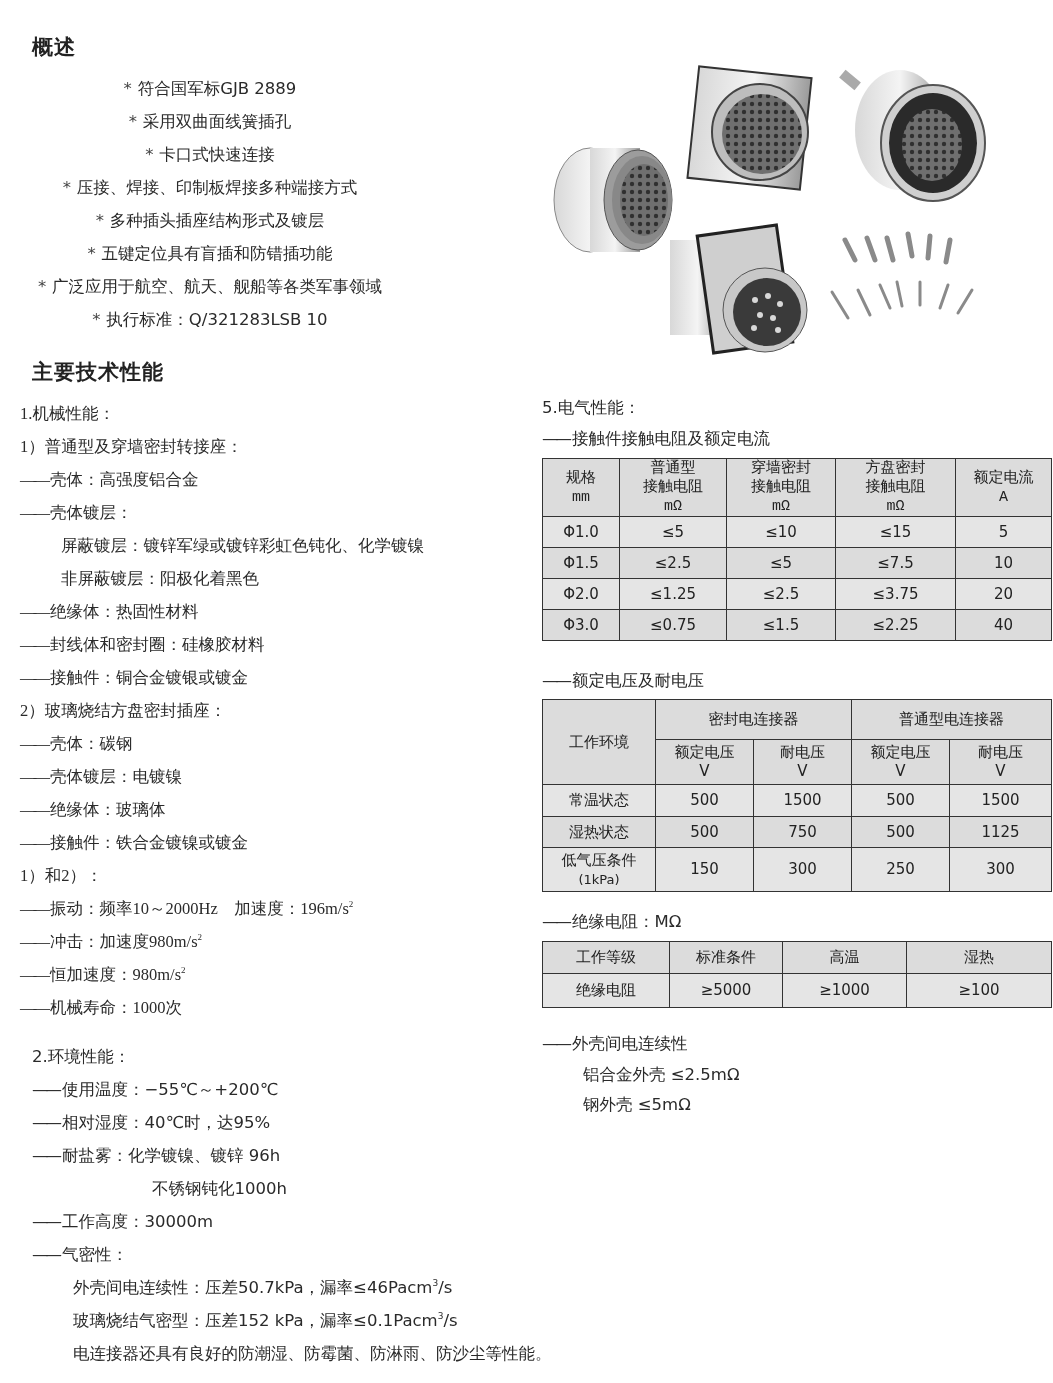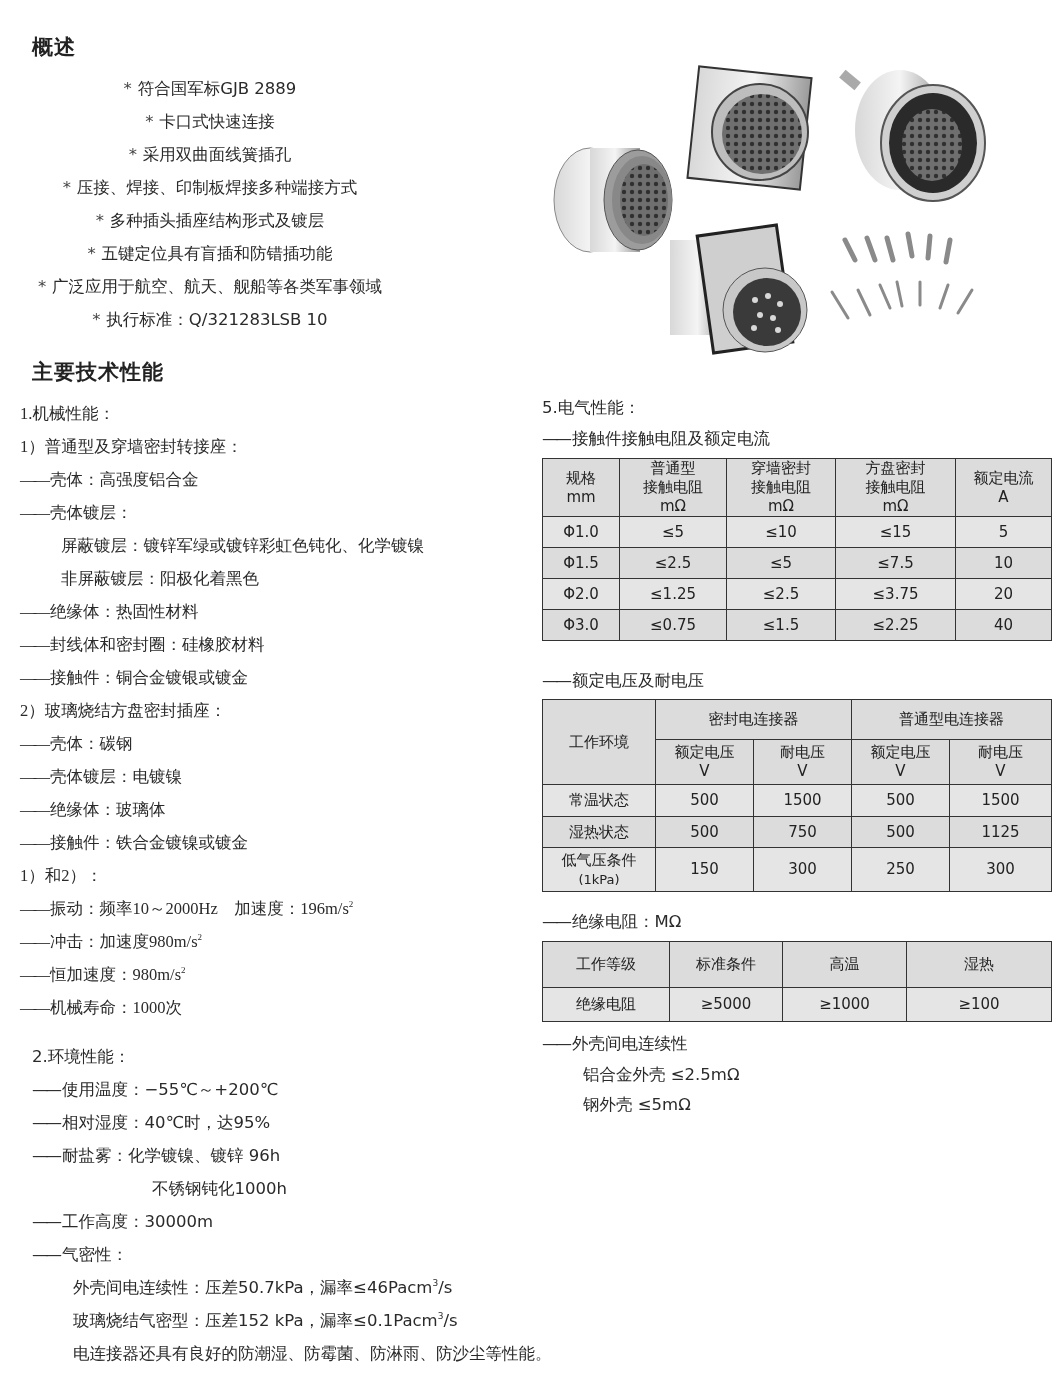--- a/index.html
+++ b/index.html
@@ -24,22 +24,22 @@
 
   .photo { position: absolute; left: 540px; top: 60px; width: 513px; height: 300px; }
 </style>
 </head>
 <body>
 
 <div class="abs h1" style="left:32px;top:33px;">概述</div>
 
 <div class="abs bullet-list" style="left:32px;top:72px;text-align:center;">
   <div class="line"><span class="star">*</span><span>符合国军标GJB 2889</span></div>
+  <div class="line"><span class="star">*</span><span>采用双曲面线簧插孔</span></div>
   <div class="line"><span class="star">*</span><span>卡口式快速连接</span></div>
-  <div class="line"><span class="star">*</span><span>采用双曲面线簧插孔</span></div>
   <div class="line"><span class="star">*</span><span>压接、焊接、印制板焊接多种端接方式</span></div>
   <div class="line"><span class="star">*</span><span>多种插头插座结构形式及镀层</span></div>
   <div class="line"><span class="star">*</span><span>五键定位具有盲插和防错插功能</span></div>
   <div class="line"><span class="star">*</span><span>广泛应用于航空、航天、舰船等各类军事领域</span></div>
   <div class="line"><span class="star">*</span><span>执行标准：Q/321283LSB 10</span></div>
 </div>
 
 <div class="photo" title="connector products photo: circular plugs, square flange receptacles and contact pins">
   <svg width="513" height="300" viewBox="0 0 513 300">
     <defs>
@@ -144,21 +144,21 @@
   <div class="line indent1"><span>外壳间电连续性：压差50.7kPa，漏率≤46Pacm</span><sup>3</sup><span>/s</span></div>
   <div class="line indent1"><span>玻璃烧结气密型：压差152 kPa，漏率≤0.1Pacm</span><sup>3</sup><span>/s</span></div>
   <div class="line indent1">电连接器还具有良好的防潮湿、防霉菌、防淋雨、防沙尘等性能。</div>
 </div>
 
 <div class="abs line" style="left:542px;top:391px;">5.电气性能：</div>
 <div class="abs line" style="left:542px;top:422px;"><span class="dash">——</span><span>接触件接触电阻及额定电流</span></div>
 
 <table class="spec" style="left:542px;top:458px;width:510px;">
   <tbody>
-      <tr style="height:58px;">
+      <tr style="height:58px;font-family:Liberation Mono, monospace;">
     <td class="g" style="width:76px;">
           <div>规格</div>
           <div>mm</div>
         </td>
     <td class="g" style="width:106px;">
           <div>普通型</div>
           <div>接触电阻</div>
           <div>mΩ</div>
         </td>
     <td class="g" style="width:108px;">
@@ -258,21 +258,21 @@
     <td class="w">250</td>
     <td class="w">300</td>
   </tr>
 </tbody>
   </table>
 
 <div class="abs line" style="left:542px;top:905px;"><span class="dash">——</span><span>绝缘电阻：MΩ</span></div>
 
 <table class="spec" style="left:542px;top:941px;width:510px;">
   <tbody>
-      <tr style="height:46px;">
+      <tr style="height:32px;">
     <td class="g" style="width:126px;">工作等级</td>
     <td class="g" style="width:112px;">标准条件</td>
     <td class="g" style="width:123px;">高温</td>
     <td class="g">湿热</td>
   </tr>
   <tr style="height:34px;padding-left:22px;">
     <td class="w">绝缘电阻</td>
     <td class="w">≥5000</td>
     <td class="w">≥1000</td>
     <td class="w">≥100</td>

